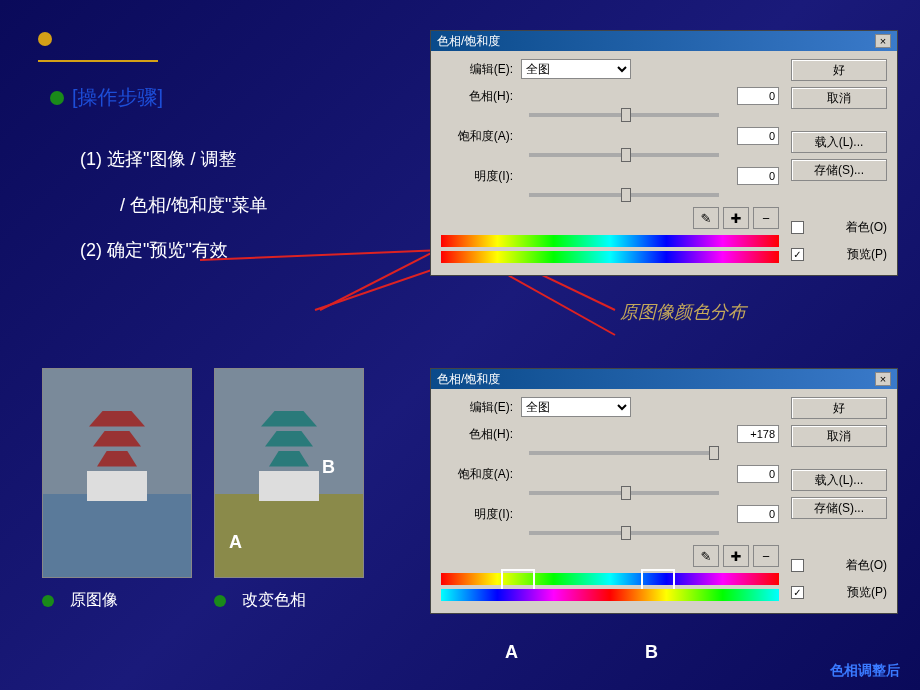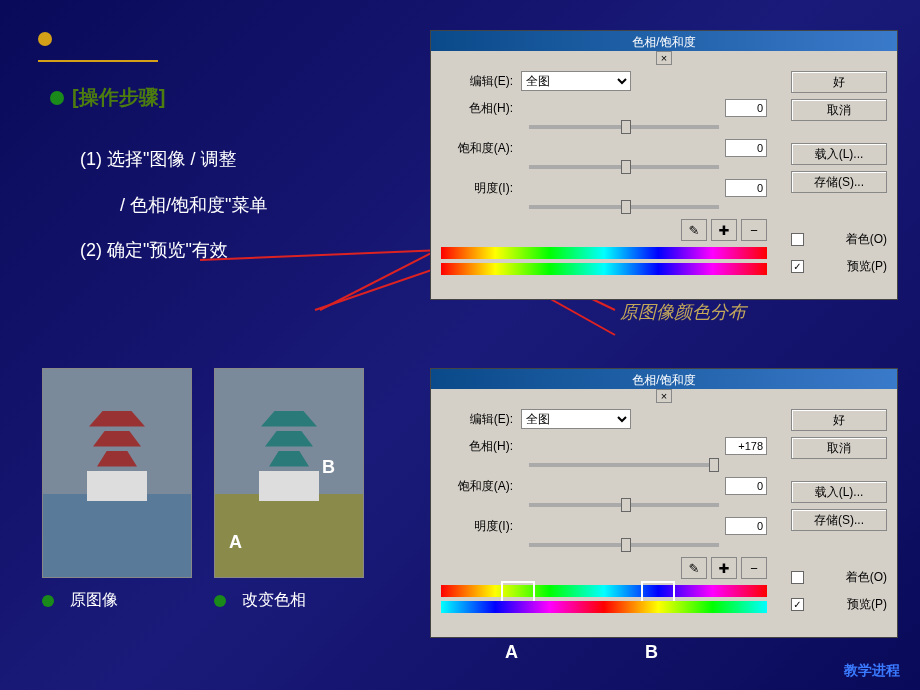--- a/index.html
+++ b/index.html
@@ -25,21 +25,21 @@
     .underline-main { position: absolute; left: 38px; top: 60px; width: 120px; height: 2px; background: #d4a017; }
     .bullet-sub {
       position: absolute;
       left: 50px;
       top: 84px;
       display: flex;
       align-items: center;
       gap: 8px;
     }
     .bullet-sub .dot { width: 14px; height: 14px; background: #1a8a1a; border-radius: 50%; }
-    .bullet-sub .txt { font-size: 20px; color: #4d7c0f; font-weight: bold; }
+    .bullet-sub .txt { font-size: 20px; color: #1d4ed8; font-weight: normal; }
     .steps { position: absolute; left: 80px; top: 140px; font-size: 18px; line-height: 2.2; }
     .steps .step { color: #fff; margin-bottom: 6px; }
     .annotations { position: absolute; left: 620px; top: 300px; font-size: 18px; font-style: italic; }
     .annotations div { margin-bottom: 8px; color: #c4a85a; }
     .images-row { position: absolute; left: 42px; top: 368px; display: flex; gap: 22px; }
     .img-box { width: 150px; height: 210px; background: #7a8a9a; border: 1px solid #888; position: relative; }
     .pagoda {
       position: absolute;
       left: 50%;
       top: 20%;
@@ -65,24 +65,23 @@
       color: #000;
     }
     .dialog .title-bar {
       background: linear-gradient(90deg, #0a4a8a 0%, #3a7aca 100%);
       color: #fff;
       padding: 3px 6px;
       display: flex;
       justify-content: space-between;
       align-items: center;
       height: 20px;
-      flex-direction: column;
     }
     .dialog .title-bar .close { width: 16px; height: 14px; background: #d4d0c8; color: #000; text-align: center; line-height: 13px; font-size: 11px; border: 1px solid #888; }
-    .dialog .body { padding: 20px 10px; display: flex; gap: 24px; }
+    .dialog .body { padding: 8px 10px; display: flex; gap: 12px; }
     .dialog .left-col { flex: 1; }
     .dialog .right-col { width: 96px; display: flex; flex-direction: column; gap: 6px; }
     .dialog .row { display: flex; align-items: center; margin-bottom: 8px; }
     .dialog .row .lbl { width: 80px; text-align: right; padding-right: 8px; }
     .dialog select { width: 110px; height: 20px; background: #fff; border: 1px solid #888; font-size: 12px; }
     .dialog .slider-track { width: 190px; height: 4px; background: #aaa; position: relative; margin-top: 4px; margin-left: 88px; margin-bottom: 10px; }
     .dialog .slider-handle { position: absolute; top: -5px; width: 10px; height: 14px; background: #d4d0c8; border: 1px solid #666; }
     .dialog .num-input { width: 42px; height: 18px; background: #fff; border: 1px solid #888; text-align: right; padding-right: 3px; font-size: 11px; line-height: 16px; }
     .dialog .btn { height: 22px; border: 1px solid #888; background: #d4d0c8; font-size: 12px; box-shadow: 1px 1px 0 #fff inset; text-align: center; line-height: 20px; }
     .dialog .eyedroppers { display: flex; justify-content: flex-end; gap: 4px; margin-top: 6px; margin-bottom: 6px; }
@@ -283,13 +282,13 @@
   </div>
   <div class="img-label">
     <span class="dot"></span>
     <span class="txt">改变色相</span>
   </div>
 </div>
 
 <div class="ab-labels" style="left:505px; top:642px;">A</div>
 <div class="ab-labels" style="left:645px; top:642px;">B</div>
 
-<div class="footer">教学进程</div>
+<div class="footer">色相调整后</div>
 
 </body></html>

